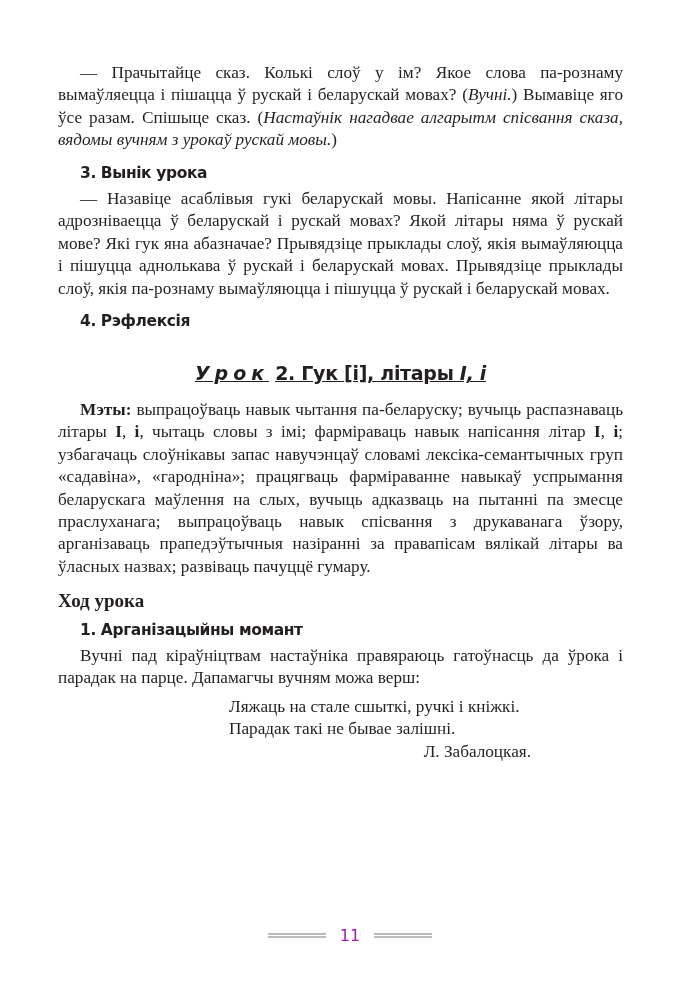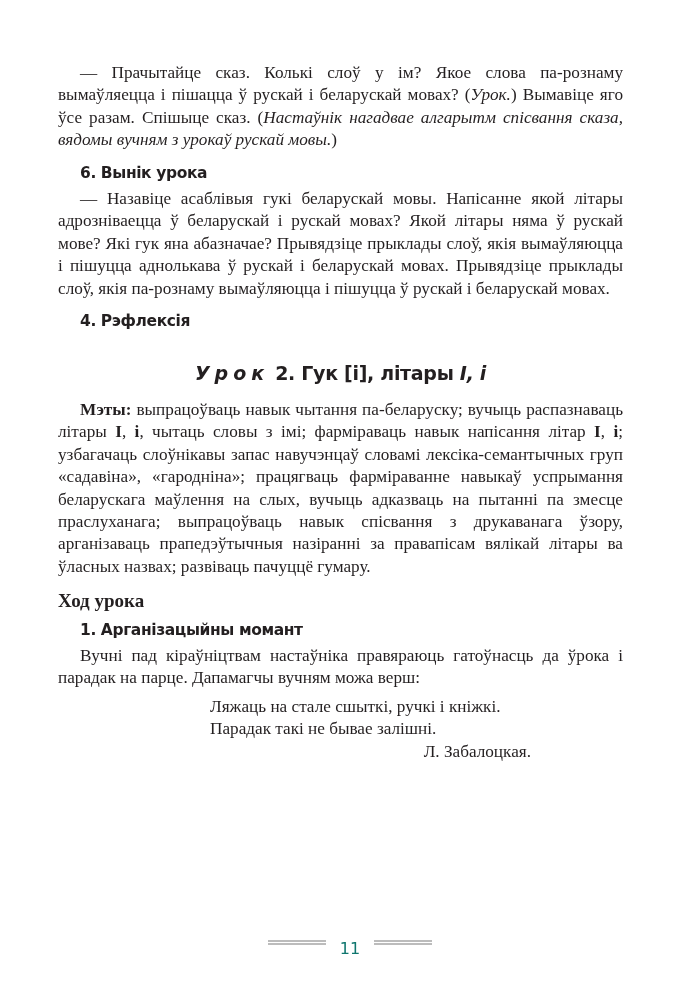--- a/index.html
+++ b/index.html
@@ -1,40 +1,40 @@
 <!DOCTYPE html>
 <html><head>
 <meta charset="utf-8">
 <style>
   html, body { margin: 0; padding: 0; background: #ffffff; }
   body { width: 700px; height: 1000px; position: relative; overflow: hidden; color: #231f20; }
   .page { position: absolute; left: 58px; top: 62px; width: 565px; font-family: "Liberation Serif", "DejaVu Serif", serif; font-size: 17.2px; line-height: 22.4px; }
   p { margin: 0; text-align: justify; text-indent: 22px; hyphens: manual; }
   .h-sans { font-family: "DejaVu Sans", "Liberation Sans", sans-serif; font-weight: bold; font-size: 15.5px; margin: 10px 0 4px 0; padding-left: 22px; letter-spacing: -0.4px; }
-  .lesson-title { font-family: "DejaVu Sans", "Liberation Sans", sans-serif; font-weight: bold; font-size: 19px; text-align: center; margin: 30px 0 14px 0; letter-spacing: -0.3px; }
+  .lesson-title { font-family: "DejaVu Sans", "Liberation Sans", sans-serif; font-weight: bold; font-size: 19px; text-align: center; margin: 30px 0 14px 0; letter-spacing: -0.3px; text-decoration: underline; }
   .lesson-title .spaced { font-style: italic; letter-spacing: 5px; margin-right: 6px; }
   .lesson-title i { font-style: italic; }
   .h-serif { font-family: "Liberation Serif", serif; font-weight: bold; font-size: 19px; margin: 12px 0 6px 0; }
   .poem { margin: 6px 0 0 152px; font-size: 17.2px; line-height: 22.4px; }
-  .poem-line { display: block; }
+  .poem-line { display: block; margin-left: 19px; }
   .poem-author { display: block; text-align: right; padding-right: 92px; }
   b { font-weight: bold; }
   em { font-style: italic; }
   .footer { position: absolute; top: 926px; left: 0; width: 700px; display: flex; justify-content: center; align-items: center; gap: 14px; }
   .rule { width: 58px; height: 5px; border-top: 2px solid #bcbcbc; border-bottom: 2px solid #bcbcbc; box-sizing: border-box; }
-  .page-num { font-family: "DejaVu Sans", "Liberation Sans", sans-serif; font-size: 16px; color: #0f766e; margin-top: 13px; }
+  .page-num { font-family: "DejaVu Sans", "Liberation Sans", sans-serif; font-size: 16px; color: #a21caf; }
 </style>
 </head>
 <body>
 
 <div class="page">
 
-  <p><span>— Прачытайце сказ. Колькі слоў у ім? Якое слова па-рознаму вымаўляецца і пішацца ў рускай і беларускай мовах? (</span><em>Урок.</em><span>) Вымавіце яго ўсе разам. Спішыце сказ. (</span><em>Настаўнік нагадвае алгарытм спісвання сказа, вядомы вучням з урокаў рускай мовы.</em><span>)</span></p>
+  <p><span>— Прачытайце сказ. Колькі слоў у ім? Якое слова па-рознаму вымаўляецца і пішацца ў рускай і беларускай мовах? (</span><em>Вучні.</em><span>) Вымавіце яго ўсе разам. Спішыце сказ. (</span><em>Настаўнік нагадвае алгарытм спісвання сказа, вядомы вучням з урокаў рускай мовы.</em><span>)</span></p>
 
-  <div class="h-sans">6. Вынік урока</div>
+  <div class="h-sans">3. Вынік урока</div>
   <p>— Назавіце асаблівыя гукі беларускай мовы. Напісанне якой літары адрозніваецца ў беларускай і рускай мовах? Якой літары няма ў рускай мове? Які гук яна абазначае? Прывядзіце прыклады слоў, якія вымаўляюцца і пішуцца аднолькава ў рускай і беларускай мовах. Прывядзіце прыклады слоў, якія па-рознаму вымаўляюцца і пішуцца ў рускай і беларускай мовах.</p>
 
   <div class="h-sans" style="">4. Рэфлексія</div>
 
   <div class="lesson-title"><span class="spaced">Урок</span><span>2. Гук [і], літары </span><i>І, і</i></div>
 
   <p><b>Мэты:</b><span> выпрацоўваць навык чытання па-беларуску; вучыць распазнаваць літары </span><b>І</b><span>, </span><b>і</b><span>, чытаць словы з імі; фарміраваць навык напісання літар </span><b>І</b><span>, </span><b>і</b><span>; узбагачаць слоўнікавы запас навучэнцаў словамі лексіка-семантычных груп «садавіна», «гародніна»; працягваць фарміраванне навыкаў успрымання беларускага маўлення на слых, вучыць адказваць на пытанні па змесце праслуханага; выпрацоўваць навык спісвання з друкаванага ўзору, арганізаваць прапедэўтычныя назіранні за правапісам вялікай літары ва ўласных назвах; развіваць пачуццё гумару.</span></p>
 
 
   <div class="h-serif">Ход урока</div>

